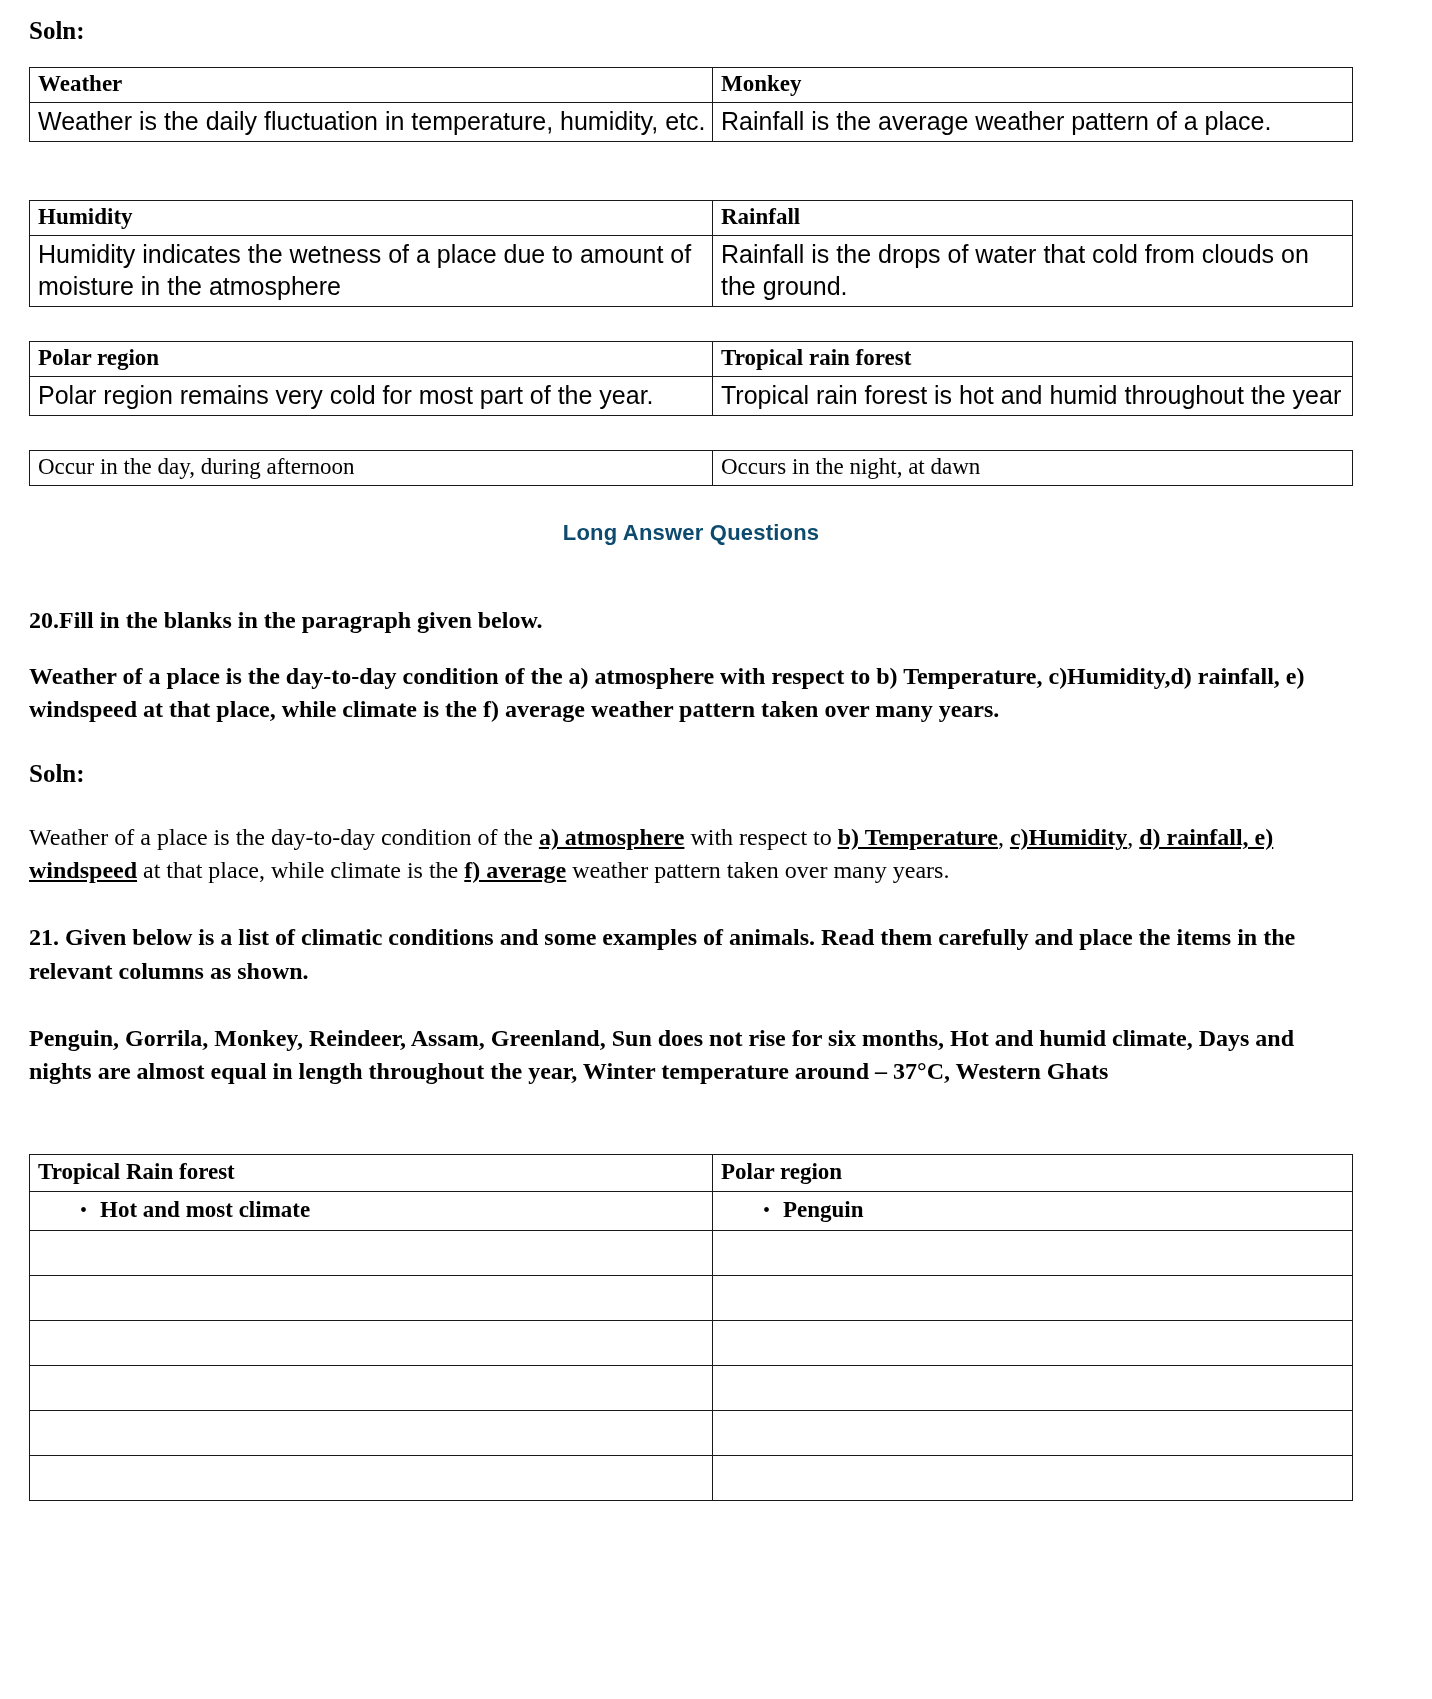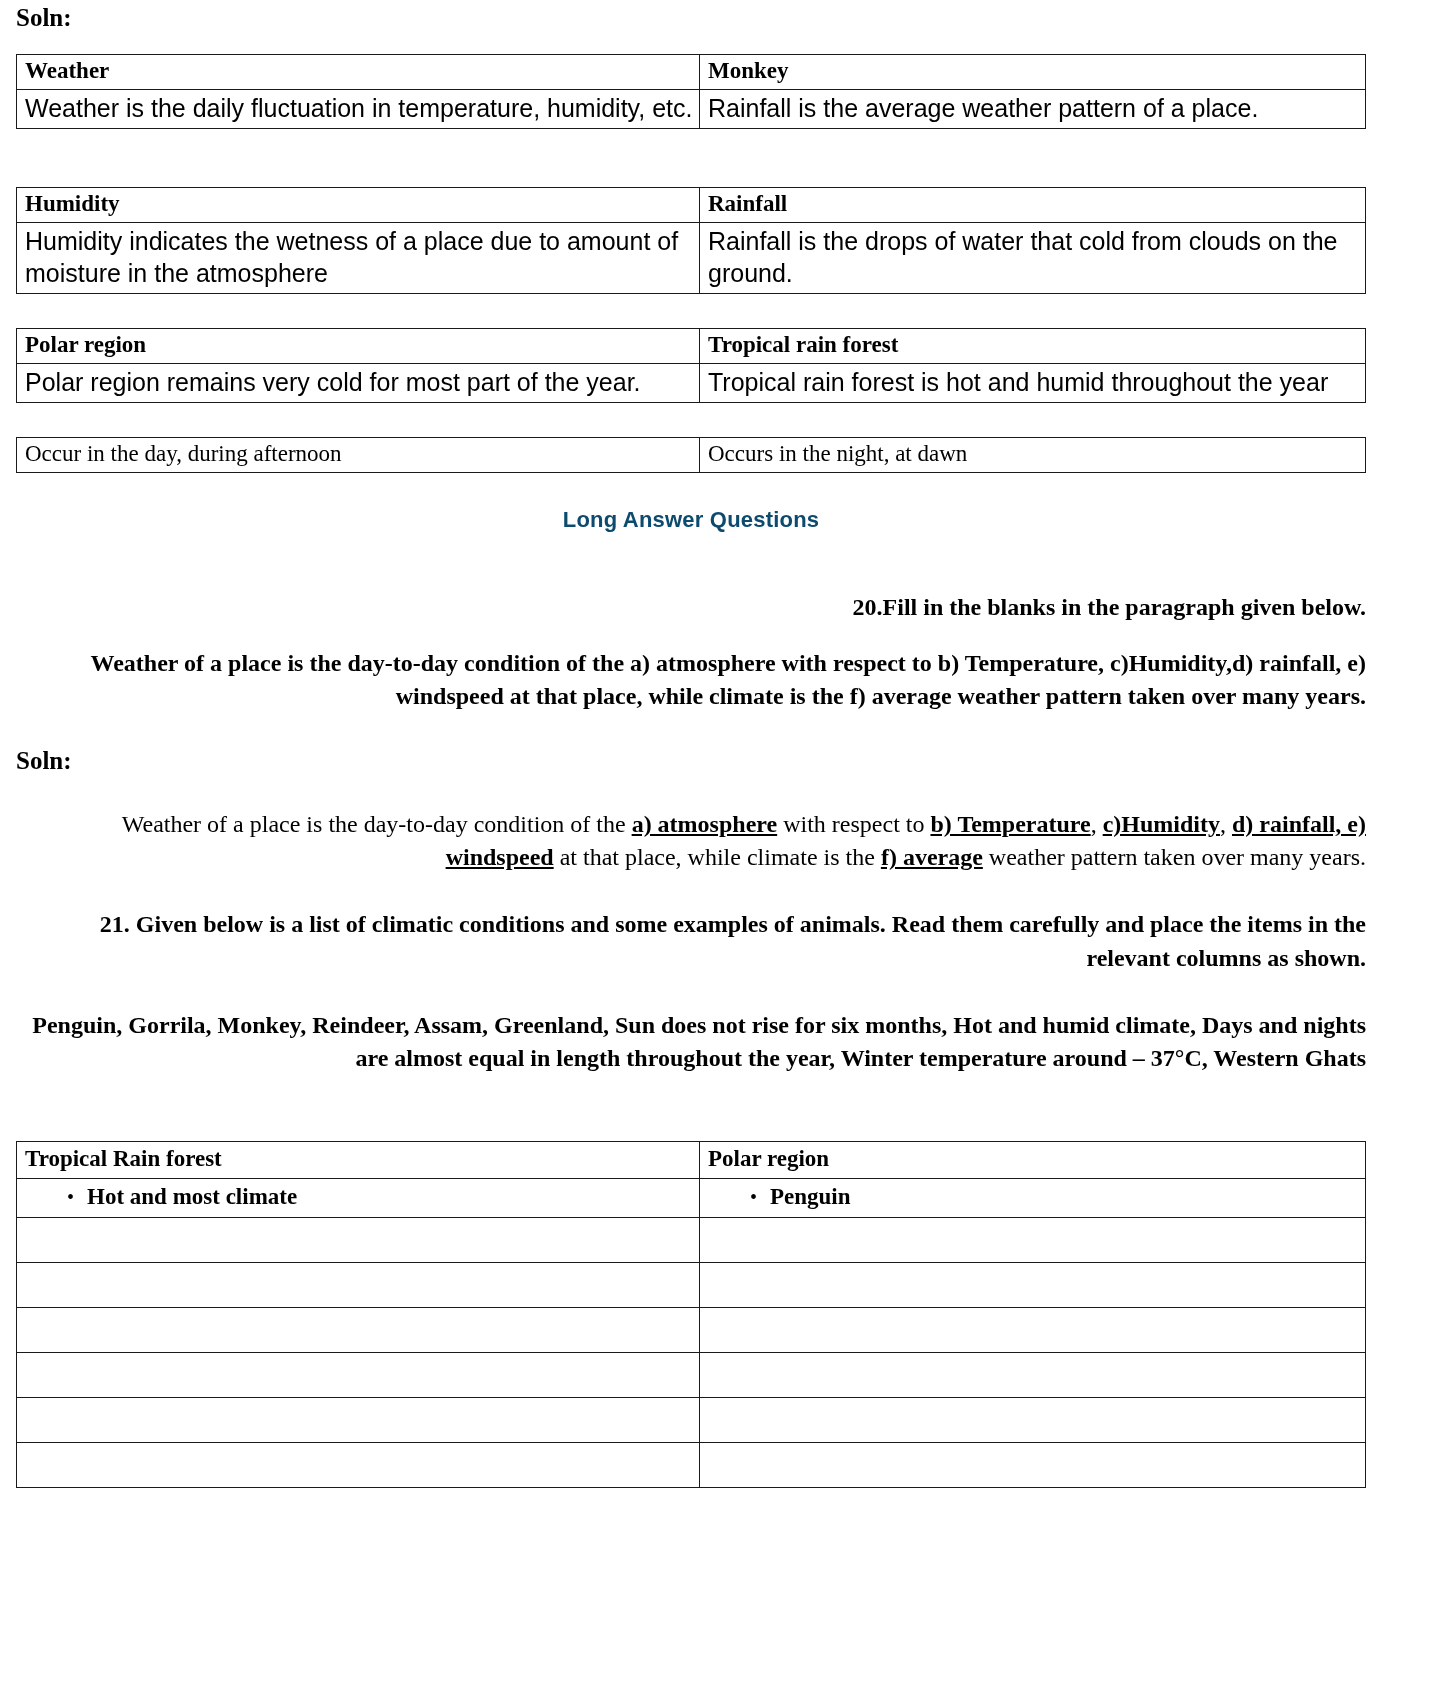--- a/index.html
+++ b/index.html
@@ -11,21 +11,21 @@
     width: 1432px;
     min-height: 1699px;
     font-family: "Liberation Serif", "DejaVu Serif", serif;
     color: #000000;
     -webkit-font-smoothing: none;
   }
   .page {
     position: relative;
     width: 1432px;
     min-height: 1699px;
-    padding: 4px;
+    padding: 17px;
     box-sizing: border-box;
   }
   .content {
     padding: 0 62px 0 12px;
   }
 
   
   .soln-label {
     font-family: "Liberation Serif", "DejaVu Serif", serif;
     font-weight: bold;
@@ -92,21 +92,21 @@
   .gap-lg { height: 66px; }
   .gap-xs { height: 22px; }
 
   
   p.para {
     font-family: "Liberation Serif", "DejaVu Serif", serif;
     font-size: 24px;
     line-height: 1.38;
     margin: 0;
     padding: 0;
-    text-align: right;
+    text-align: left;
   }
   p.para.bold {
     font-weight: bold;
   }
   p.para .ul {
     font-weight: bold;
     text-decoration: underline;
   }
 
   

